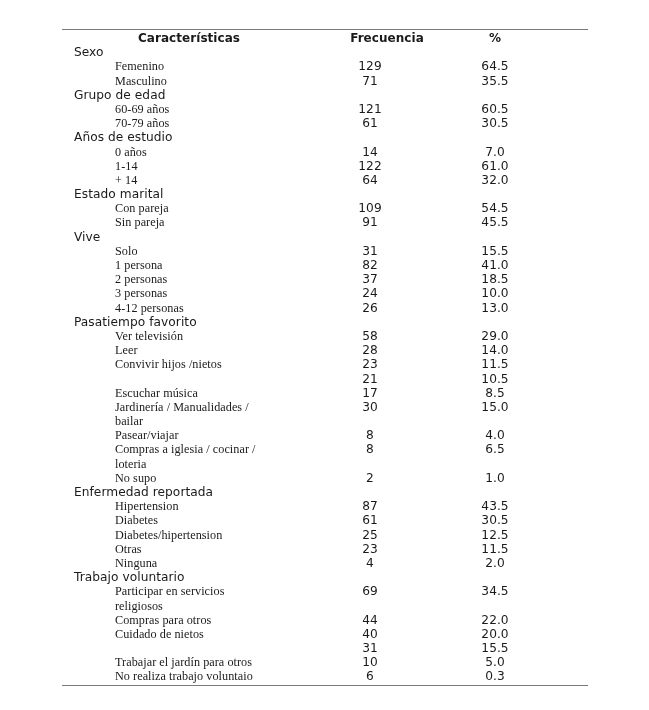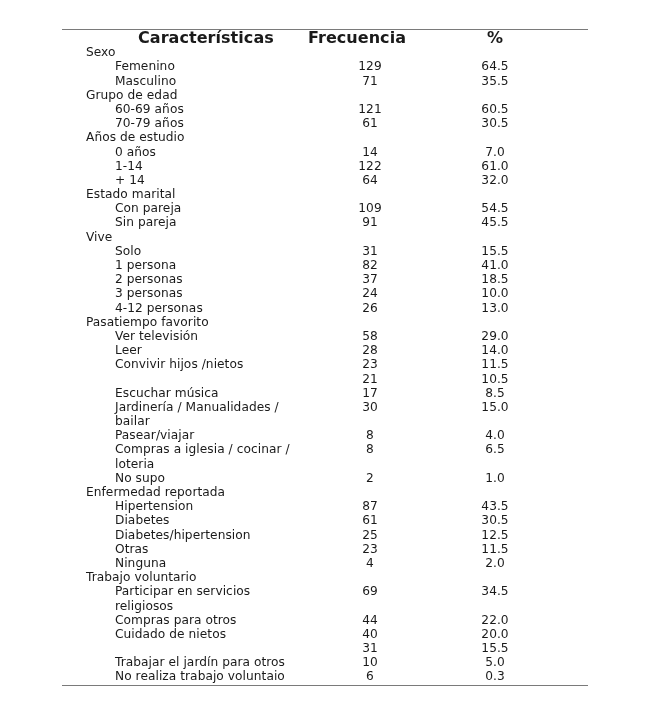--- a/index.html
+++ b/index.html
@@ -9,28 +9,28 @@
     }
     .table-wrap {
       position: absolute; left: 62px; top: 29px; width: 526px;
     }
     .rule { height: 0; border-top: 1.5px solid #7a7a7a; width: 526px; }
     .rows { padding-top: 1px; padding-bottom: 1px; }
     .row {
       position: relative; height: 14.2px; line-height: 14.2px;
       font-size: 12.2px; white-space: nowrap; letter-spacing: 0.05px;
     }
-    .row.header { font-weight: bold; font-size: 16px; }
+    .row.header { font-weight: bold; font-size: 12px; }
     .cell { position: absolute; top: 0; }
-    .c-label { left: 24px; }
-    .c-label.indent { left: 53px; }
+    .c-label { left: 12px; }
+    .c-label.indent { left: 53px; font-family: Liberation Serif, serif; }
     .c-freq { left: 268px; width: 80px; text-align: center; }
     .c-pct { left: 393px; width: 80px; text-align: center; }
     .header .c-label { left: 76px; }
-    .header .c-freq { left: 246px; width: 90px; }
+    .header .c-freq { left: 280px; width: 90px; }
   </style>
 </head>
 <body>
 
 <div class="table-wrap">
   <div class="rule"></div>
   <div class="rows" id="rows">
     <div class="row header">
       <span class="cell c-label">Características</span>
       <span class="cell c-freq">Frecuencia</span>

